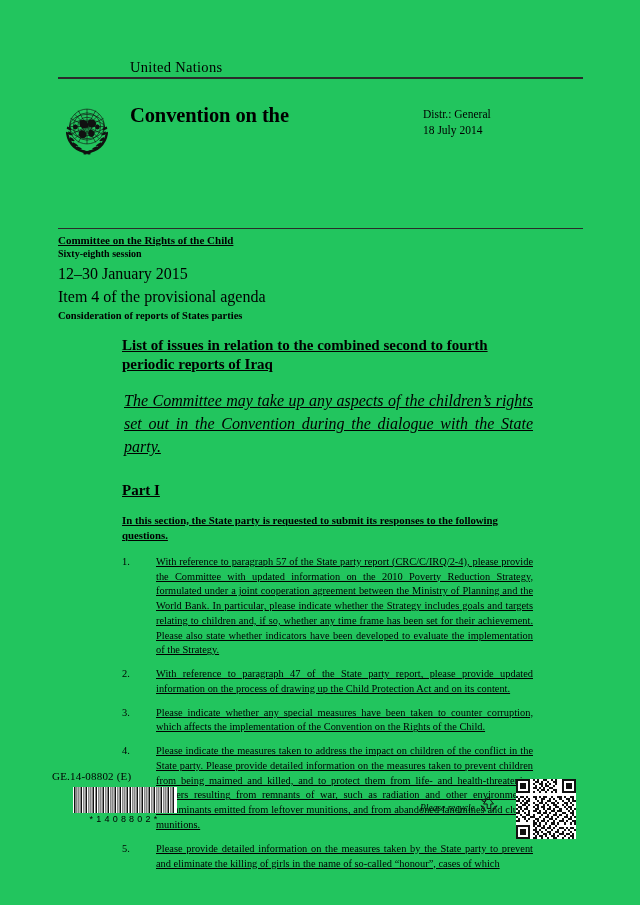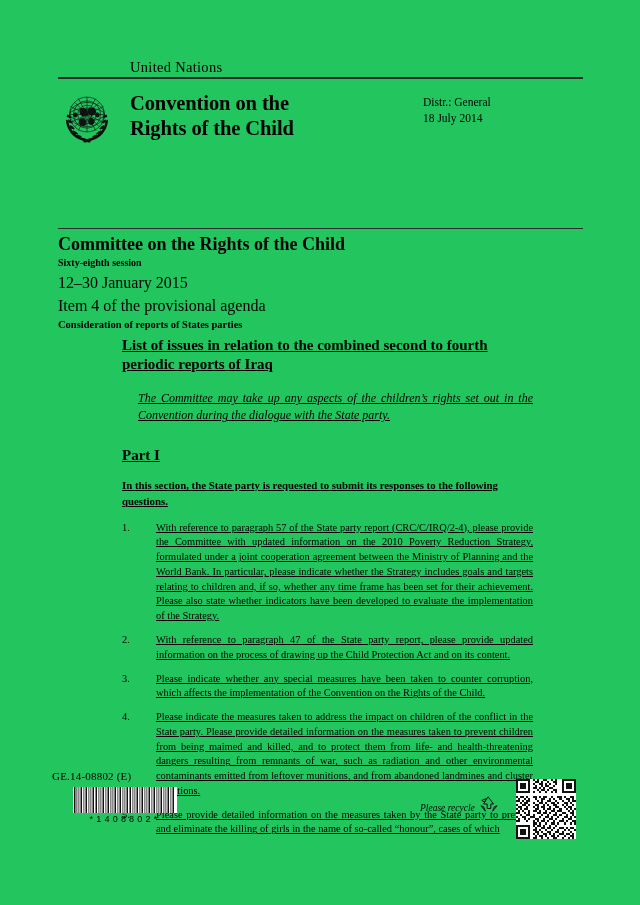--- a/index.html
+++ b/index.html
@@ -59,21 +59,21 @@
   }
   .rule-thick {
     border: 0;
     border-top: 2.2px solid #2b2b2b;
     margin: 3px 0 0 0;
     width: 100%;
   }
 
   .masthead-body {
     display: flex;
-    margin-top: 8px;
+    margin-top: 20px;
     justify-content: space-between;
   }
   .emblem-cell {
     width: 72px;
     flex: 0 0 72px;
     padding-top: 2px;
   }
   .emblem {
     width: 58px;
     height: 58px;
@@ -106,22 +106,23 @@
     width: 525px;
   }
   .rule-thin {
     border: 0;
     border-top: 1.6px solid #2b2b2b;
     margin: 0 0 4px 0;
     width: 100%;
   }
   .committee-title {
     font-weight: bold;
-    font-size: 18px;
+    font-size: 11px;
     line-height: 1.3;
+    text-decoration: underline;
   }
   .committee-session {
     font-weight: bold;
     font-size: 10px;
     line-height: 1.45;
   }
   .committee-line {
     font-size: 16px;
     line-height: 1.45;
   }
@@ -147,24 +148,24 @@
   }
   .lead-bold {
     font-weight: bold;
     font-size: 11px;
     line-height: 1.42;
     text-align: justify;
     margin: 0 0 12px 0;
   }
   .lead-italic {
     font-style: italic;
-    font-size: 12px;
+    font-size: 16px;
     line-height: 1.42;
     text-align: justify;
-    margin: 0 0 22px 16px;
+    margin: 0 0 22px 2px;
   }
   .part-heading {
     font-weight: bold;
     font-size: 15px;
     line-height: 1.2;
     margin: 0 0 14px 0;
   }
   .section-intro {
     font-weight: bold;
     font-size: 10.8px;
@@ -296,21 +297,20 @@
             <path d="M16 44 q5 1 8 5 q-5 2 -9 -1 z"></path>
             <path d="M84 44 q-5 1 -8 5 q5 2 9 -1 z"></path>
             <path d="M44 88 q6 0 6 3 q0 2 -6 1 z"></path>
             <path d="M56 88 q-6 0 -6 3 q0 2 6 1 z"></path>
           </g>
         </svg>
       </div>
 
       <div class="conv-title">
         <div>Convention on the</div>
-        <div>Rights of the Child</div>
       </div>
 
       <div class="distr-block">
         <div>Distr.: General</div>
         <div>18 July 2014</div>
       </div>
 
     </div>
   </div>
 

